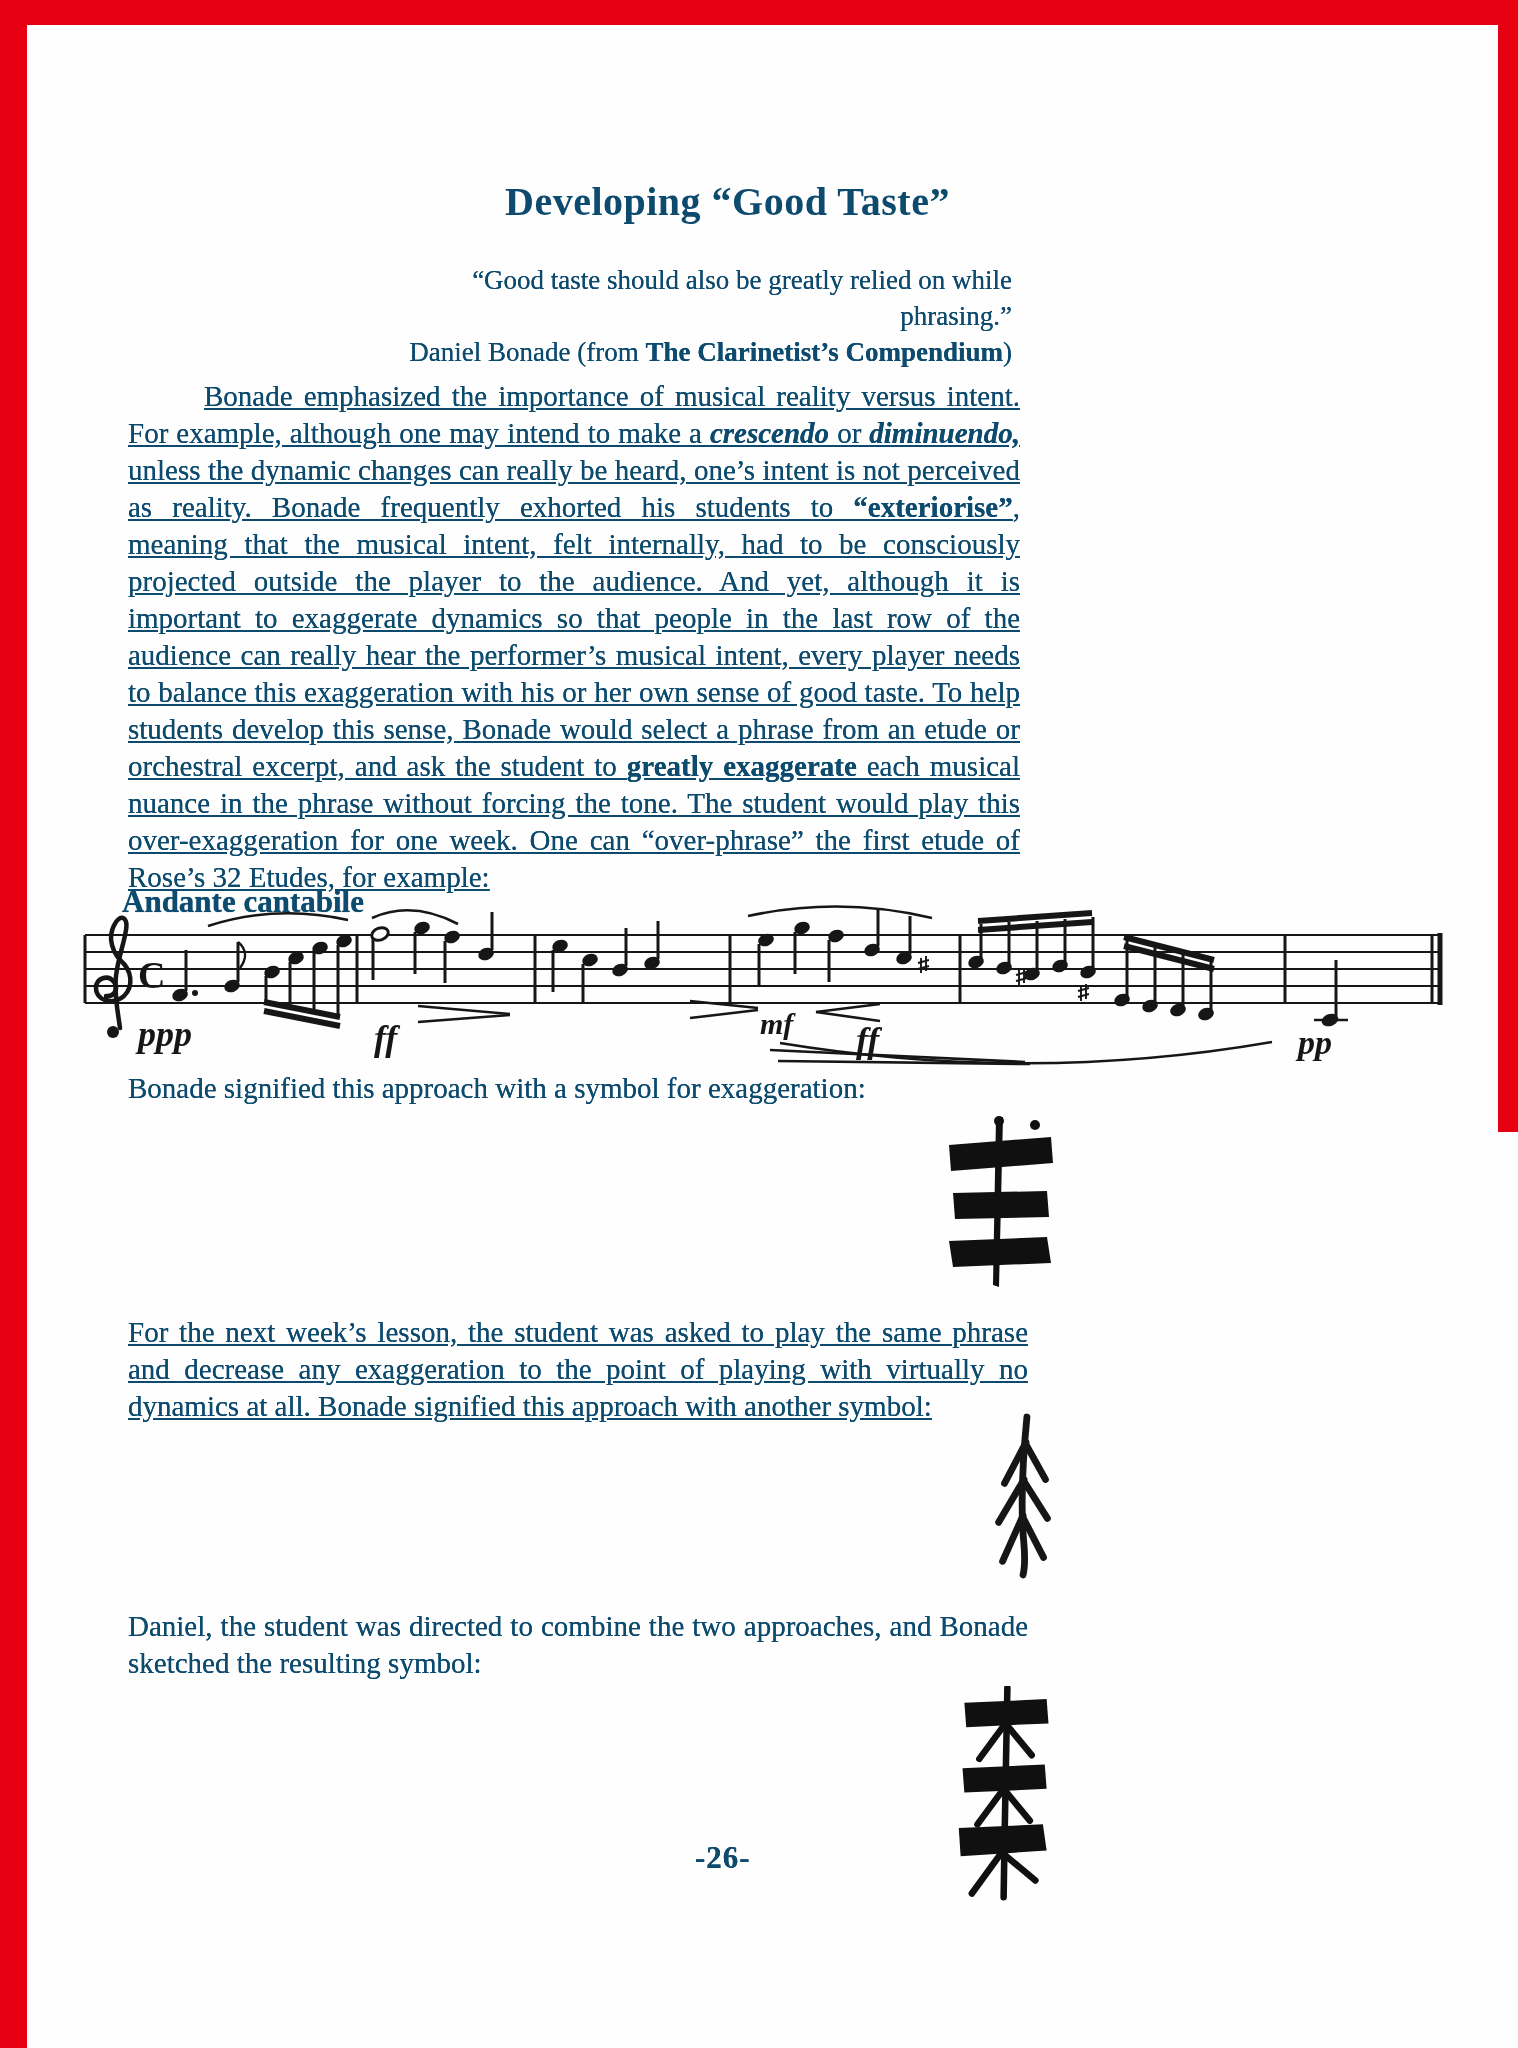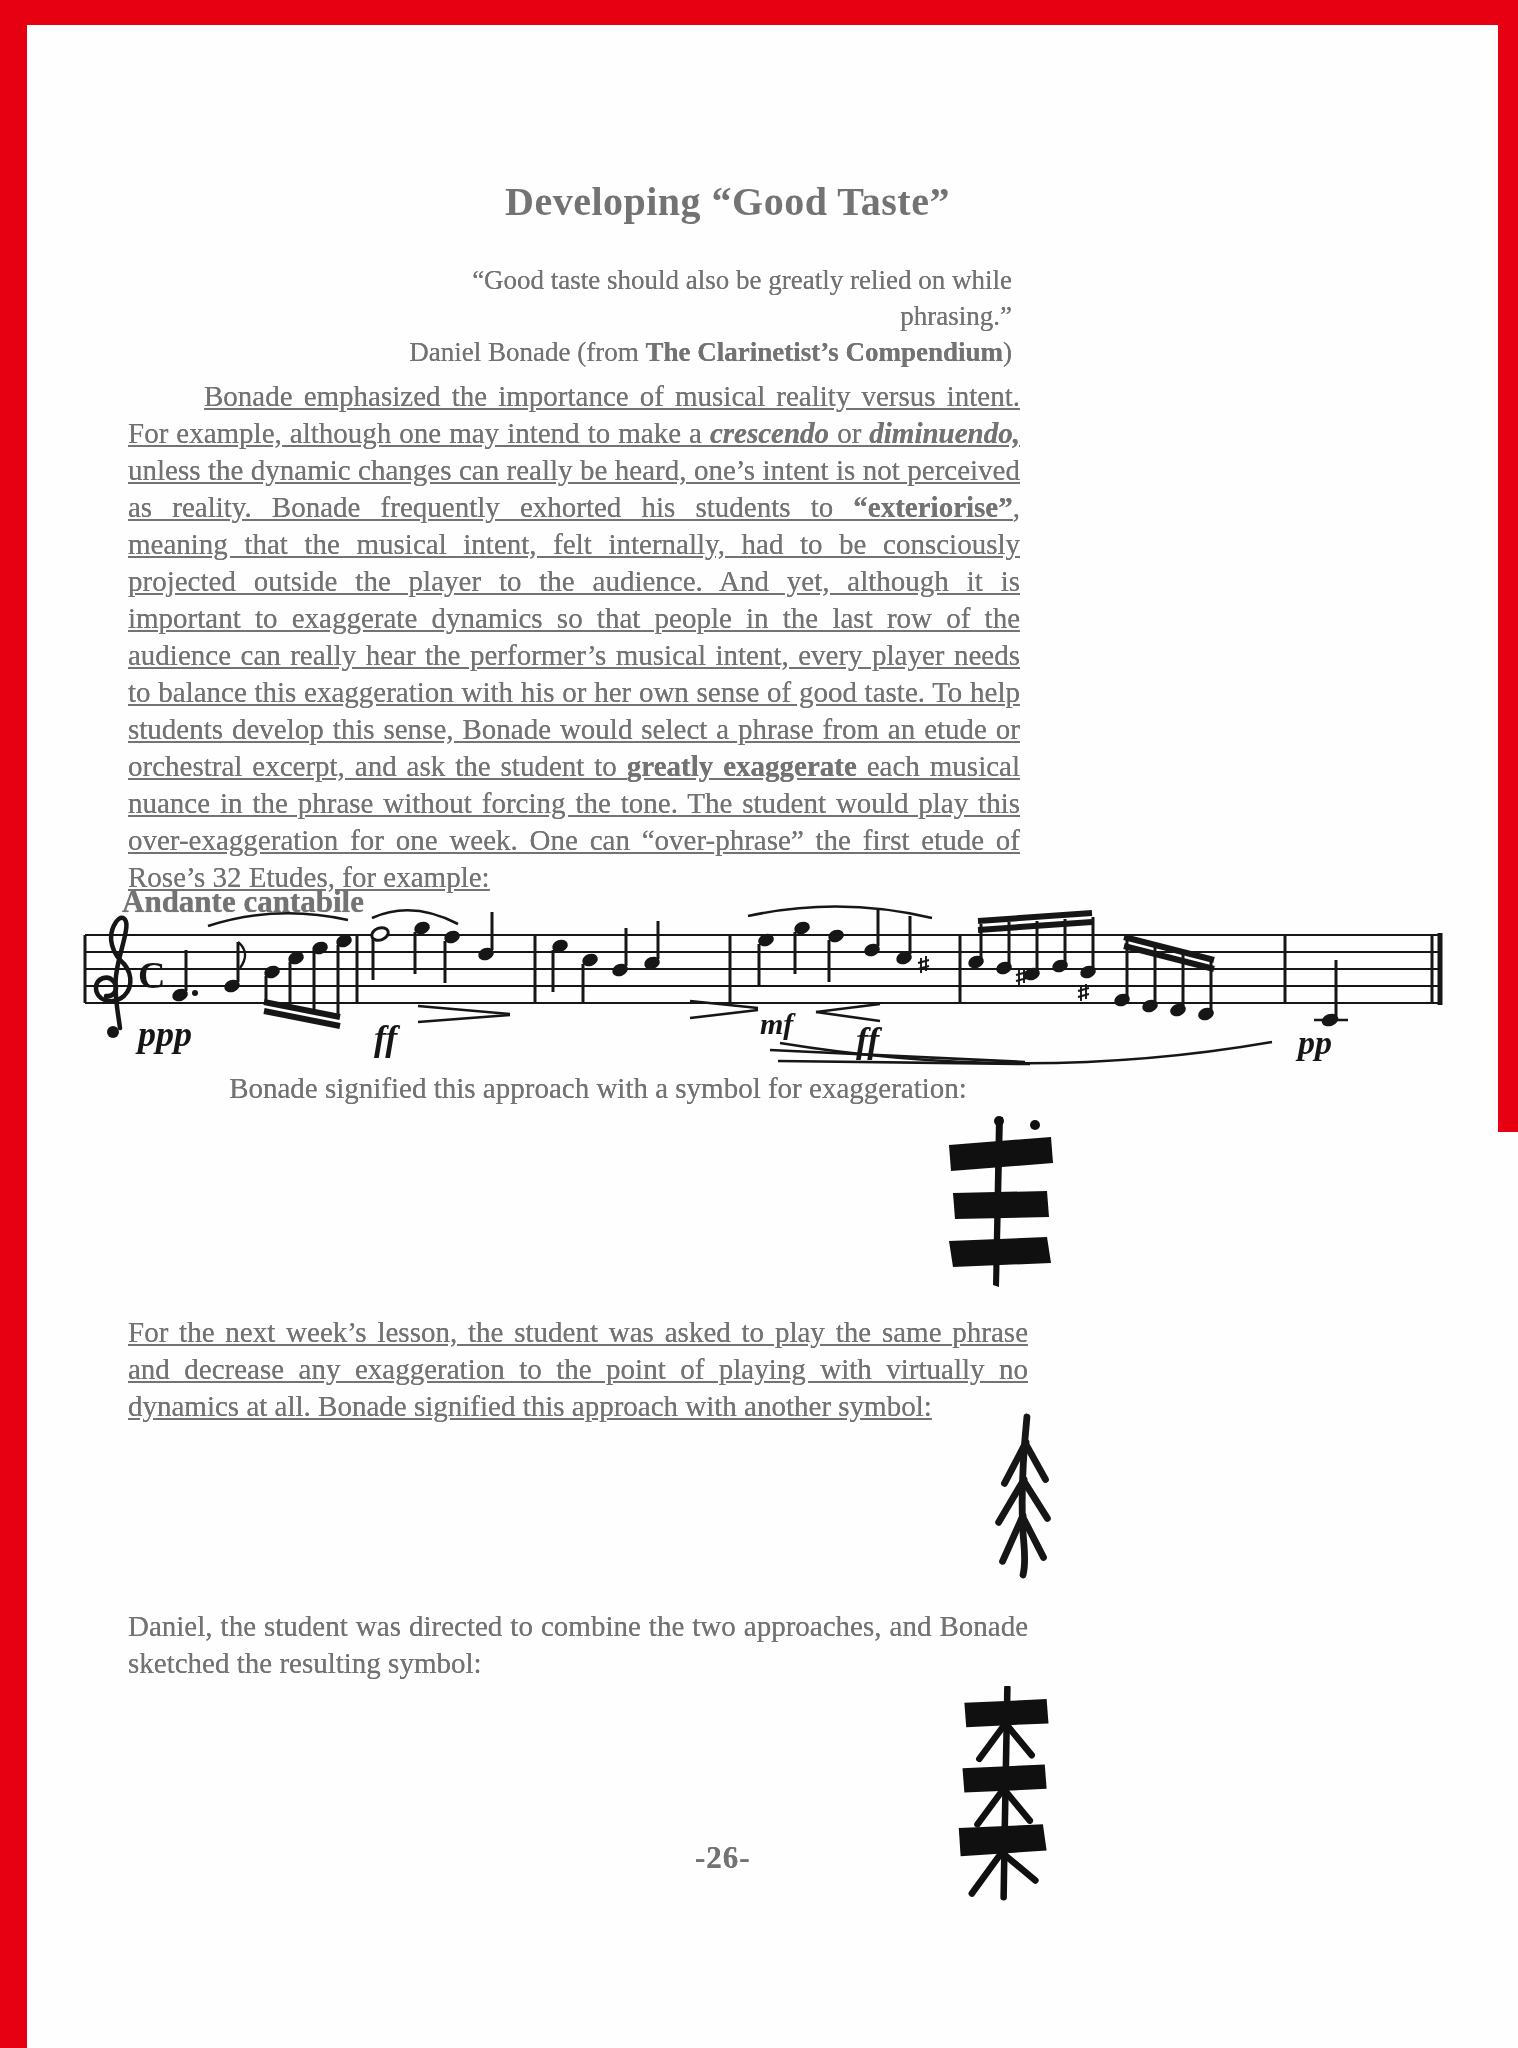--- a/index.html
+++ b/index.html
@@ -1,33 +1,33 @@
 <!DOCTYPE html>
 <html><head>
 <meta charset="utf-8">
 <style>
   html,body{margin:0;padding:0;background:#ffffff;}
   .page{position:relative;width:1518px;height:2048px;background:#fefefe;overflow:hidden;
-        font-family:"Liberation Serif",serif;color:#737373;}
+        font-family:"Liberation Serif",serif;color:#0c4a6e;}
   
   .edge{position:absolute;background:#e60012;}
   .edge-top{left:0;top:0;width:1518px;height:25px;}
   .edge-left{left:0;top:0;width:27px;height:2048px;}
   .edge-right{right:0;top:0;width:20px;height:1132px;}
   
   .title{position:absolute;left:505px;top:178px;margin:0;font-size:40px;font-weight:bold;
          letter-spacing:.5px;}
   .epigraph{position:absolute;left:400px;top:262px;width:612px;text-align:right;
             font-size:27px;line-height:36px;text-shadow:0 0 .5px currentColor;}
   .b{font-weight:bold;}
   .bi{font-weight:bold;font-style:italic;}
   .para{position:absolute;font-size:29px;line-height:37px;text-align:justify;
         text-shadow:0 0 .6px currentColor;}
   .para1{left:128px;top:378px;width:892px;text-indent:76px;text-decoration:underline;}
-  .caption1{left:128px;top:1070px;width:940px;text-align:center;}
+  .caption1{left:128px;top:1070px;width:940px;text-align:left;}
   .para2{left:128px;top:1314px;width:900px;text-decoration:underline;}
   .para3{left:128px;top:1608px;width:900px;}
   .tempo{position:absolute;left:122px;top:884px;font-size:31px;font-weight:bold;
          text-shadow:0 0 .8px currentColor;}
   .pagenum{position:absolute;left:695px;top:1840px;font-size:31px;font-weight:bold;
            letter-spacing:1px;text-shadow:0 0 .6px currentColor;}
   
   .staffsvg{position:absolute;left:80px;top:900px;}
   .sym1{position:absolute;left:935px;top:1115px;}
   .sym2{position:absolute;left:985px;top:1412px;}

